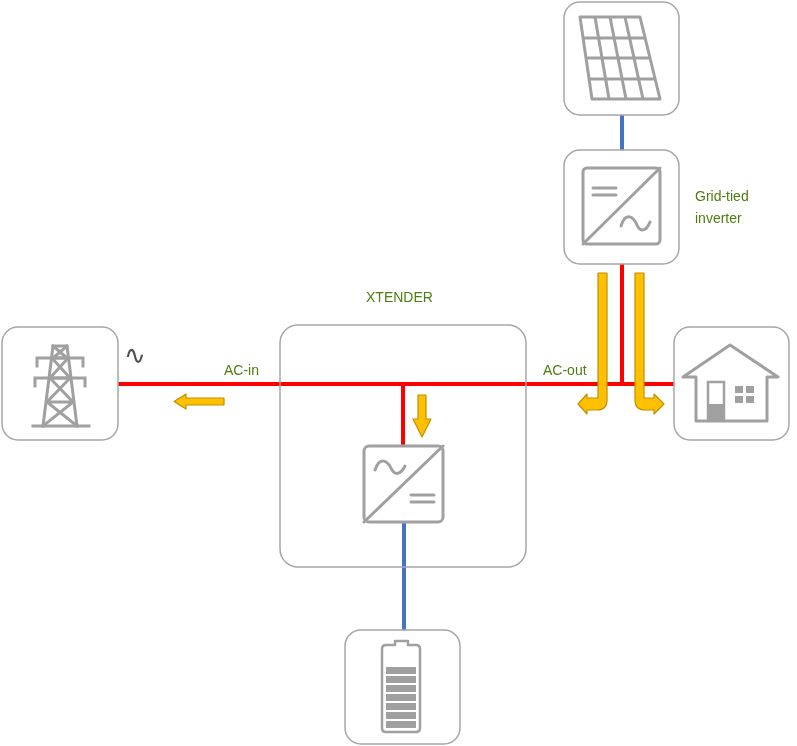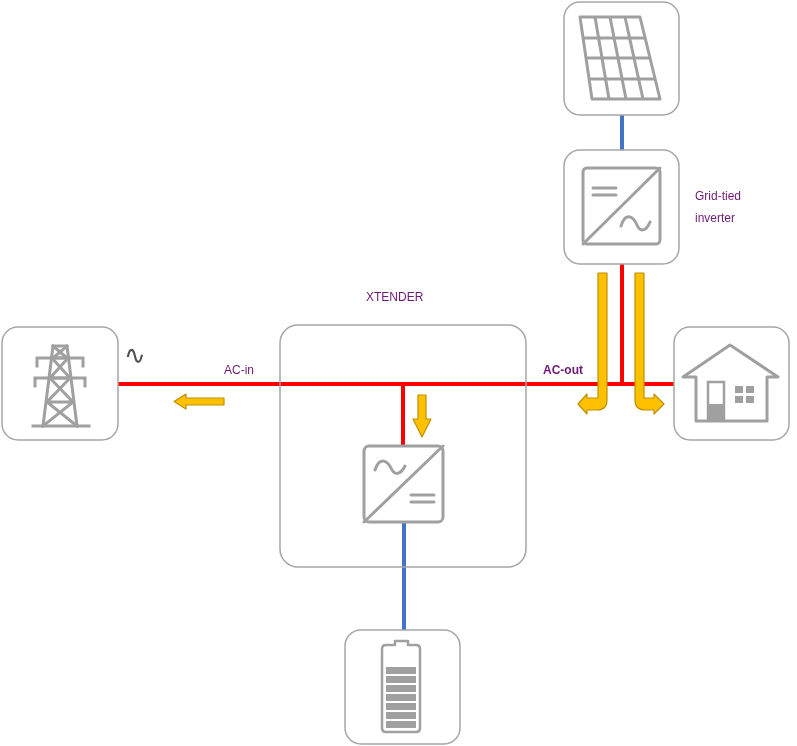--- a/index.html
+++ b/index.html
@@ -1,18 +1,18 @@
 <!DOCTYPE html>
 <html><head>
 <meta charset="utf-8">
 <style>
   html, body { margin: 0; padding: 0; background: #ffffff; }
   body { width: 797px; height: 746px; position: relative; overflow: hidden; font-family: "Liberation Sans", "DejaVu Sans", sans-serif; }
   svg { position: absolute; left: 0; top: 0; }
-  .lbl { position: absolute; color: #701a75; font-size: 12px; line-height: 18px; white-space: nowrap; }
+  .lbl { position: absolute; color: #4d7c0f; font-size: 14px; line-height: 18px; white-space: nowrap; }
 </style>
 </head>
 <body>
 
 <svg width="797" height="746" viewBox="0 0 797 746">
 
   <line x1="622" y1="114" x2="622" y2="150" stroke="#4472c4" stroke-width="4"></line>
   <line x1="404" y1="521" x2="404" y2="632" stroke="#4472c4" stroke-width="4"></line>
 
   <line x1="118" y1="384" x2="674" y2="384" stroke="#ff0000" stroke-width="4"></line>
@@ -100,16 +100,16 @@
   <g fill="#ffc000" stroke="#bf9000" stroke-width="1.2" stroke-linejoin="round">
     <path d="M224 398 L224 405 L186 405 L186 409 L174 401.5 L186 394 L186 398 Z"></path>
     <path d="M418 395 L426 395 L426 419 L431 419 L422 437 L413 419 L418 419 Z"></path>
     <path d="M598 273 L607 273 L607 400 Q607 410 597 410 L587 410 L587 414 L578 404 L587 394 L587 398 L598 398 Z"></path>
     <path d="M635 273 L644 273 L644 398 L654 398 L654 394 L664 404 L654 414 L654 410 L645 410 Q635 410 635 400 Z"></path>
   </g>
 </svg>
 
 <div class="lbl" style="left:366px; top:288px;">XTENDER</div>
 <div class="lbl" style="left:224px; top:361px;">AC-in</div>
-<div class="lbl" style="left:543px; top:361px;font-weight:bold;">AC-out</div>
+<div class="lbl" style="left:543px; top:361px;">AC-out</div>
 <div class="lbl" style="left:695px; top:187px;">Grid-tied</div>
 <div class="lbl" style="left:695px; top:209px;">inverter</div>
 <div class="lbl" style="left:124px; top:346px; font-size:26px; color:#505050;">∿</div>
 
 </body></html>

